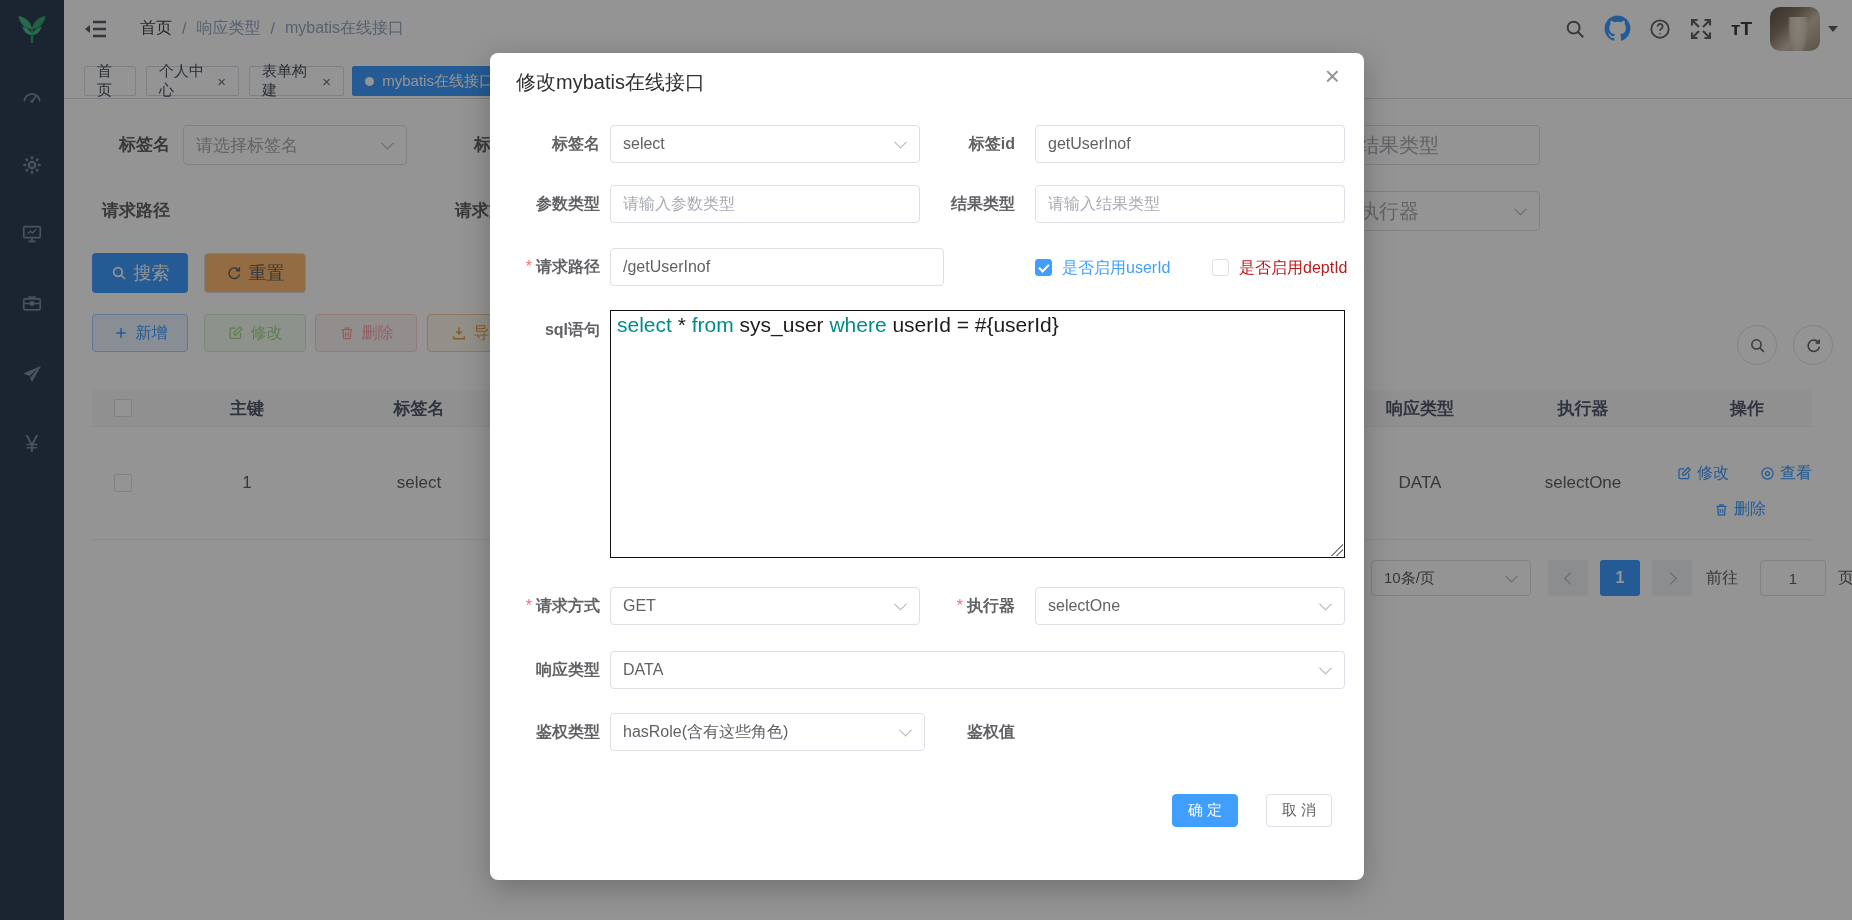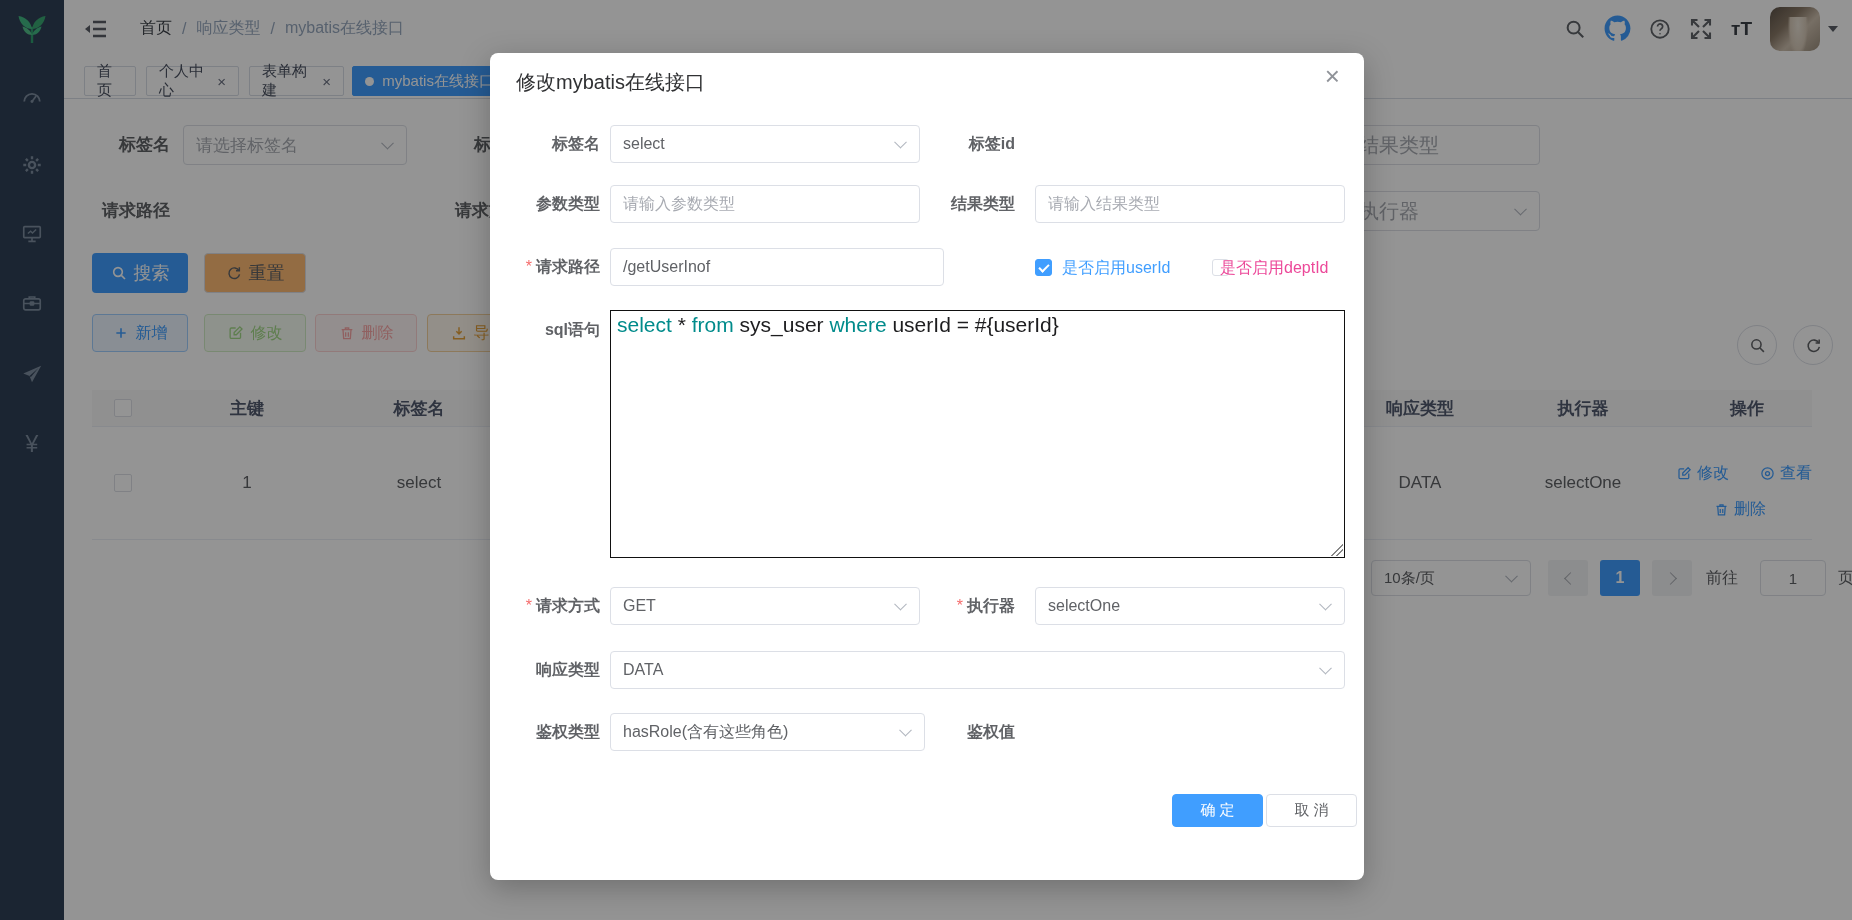--- a/index.html
+++ b/index.html
@@ -104,21 +104,21 @@
   .dcbx { position:absolute; width:17px; height:17px; border:1px solid #dcdfe6; border-radius:3px; background:#fff; cursor:pointer; }
   .dcbx.checked { background:#409eff; border-color:#409eff; }
   .dcbx.checked:after { content:""; position:absolute; left:5px; top:2px; width:4px; height:8px;
     border-right:2px solid #fff; border-bottom:2px solid #fff; transform:rotate(45deg); }
   .cbx-label { position:absolute; font-size:16px; line-height:17px; cursor:pointer; }
   .sqlarea { position:absolute; left:120px; top:257px; width:735px; height:248px; border:1px solid #111;
     background:#fff; padding:2px 6px; font-size:21px; color:#1d1d1f; white-space:pre; overflow:hidden; cursor:text; }
   .sqlarea .kw { color:#008b8b; }
   .sql-resize { position:absolute; right:1px; bottom:1px; width:12px; height:12px;
     background:linear-gradient(135deg,transparent 50%,#888 50%,#888 57%,transparent 57%,transparent 70%,#888 70%,#888 77%,transparent 77%); }
-  .dlg-btn { position:absolute; width:91px; height:33px; border-radius:4px; font-size:15px; display:flex;
+  .dlg-btn { position:absolute; width:66px; height:33px; border-radius:4px; font-size:15px; display:flex;
     align-items:center; justify-content:center; cursor:pointer; }
   .dlg-ok { background:#409eff; color:#fff; border:1px solid #409eff; }
   .dlg-cancel { background:#fff; color:#606266; border:1px solid #dcdfe6; }
 </style>
 </head>
 <body>
 
 <div class="page">
 
   <aside class="sidebar">
@@ -366,40 +366,43 @@
   <div class="dialog">
     <div class="dlg-title">修改mybatis在线接口</div>
     <div class="dlg-close">×</div>
 
     <div class="dlabel" style="left:-30px;top:72px;">标签名</div>
     <div class="dfield" style="left:120px;top:72px;width:310px;">
       <span>select</span>
       <i class="chev"></i>
     </div>
     <div class="dlabel" style="left:385px;top:72px;">标签id</div>
+    <div class="dfield" style="left:545px;top:72px;width:310px;">
+      <input value="getUserInof" style="">
+    </div>
 
     <div class="dlabel" style="left:-30px;top:132px;">参数类型</div>
     <div class="dfield" style="left:120px;top:132px;width:310px;">
       <input placeholder="请输入参数类型" style="">
     </div>
     <div class="dlabel" style="left:385px;top:132px;">结果类型</div>
     <div class="dfield" style="left:545px;top:132px;width:310px;">
       <input placeholder="请输入结果类型" style="">
     </div>
 
     <div class="dlabel" style="left:-30px;top:195px;">
       <span class="req">*</span><span>请求路径</span>
     </div>
     <div class="dfield" style="left:120px;top:195px;width:334px;">
       <input value="/getUserInof" style="">
     </div>
     <span class="dcbx checked" style="left:545px;top:206px;"></span>
     <span class="cbx-label" style="left:572px;top:206px;color:#409eff;">是否启用userId</span>
     <span class="dcbx" style="left:722px;top:206px;"></span>
-    <span class="cbx-label" style="left:730px;top:206px;color:#ec4899;">是否启用deptId</span>
+    <span class="cbx-label" style="left:749px;top:206px;color:#b91c1c;">是否启用deptId</span>
 
     <div class="dlabel" style="left:-30px;top:258px;">sql语句</div>
     <div class="sqlarea"><span class="kw">select</span><span> * </span><span class="kw">from</span><span> sys_user </span><span class="kw">where</span><span> userId = #{userId}</span><i class="sql-resize"></i></div>
 
     <div class="dlabel" style="left:-30px;top:534px;">
       <span class="req">*</span><span>请求方式</span>
     </div>
     <div class="dfield" style="left:120px;top:534px;width:310px;">
       <span>GET</span>
       <i class="chev"></i>

